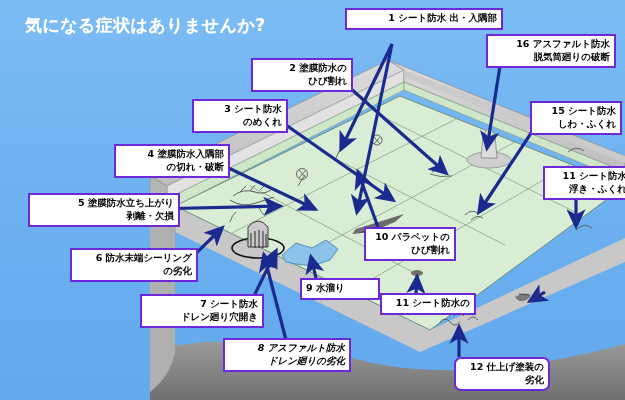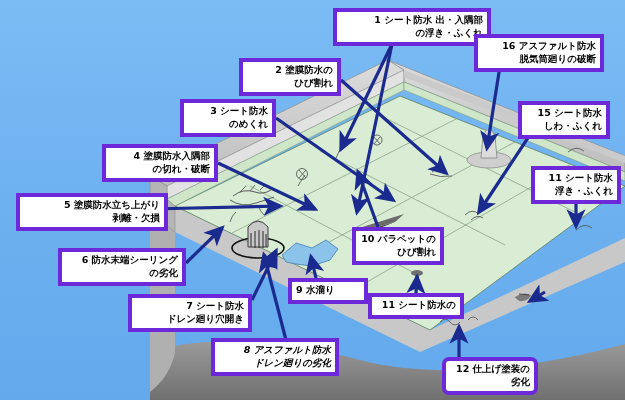--- a/index.html
+++ b/index.html
@@ -24,28 +24,29 @@
     position:absolute;left:25px;top:14px;
     color:#ffffff;font-weight:bold;font-size:17px;
     letter-spacing:0.4px;white-space:nowrap;
     text-shadow:0 0 1px rgba(255,255,255,.5);
   }
 
   
   .lbl{
     position:absolute;
     background:#ffffff;
-    border:4px solid #6d28d9;
+    border:2px solid #6d28d9;
     color:#000000;
     font-size:9.5px;
     line-height:12.5px;
     padding:2px 4px 3px 4px;
     white-space:pre;
     box-sizing:border-box;
     font-weight:bold;
+    margin-left:12px;
   }
   .lbl.r{text-align:right;}
   .lbl.l{text-align:left;}
   .lbl .ln2{display:block;}
 </style>
 </head>
 <body>
 
 <div id="stage">
 
@@ -199,22 +200,23 @@
       <line x1="378" y1="227" x2="358" y2="172"></line>
       <line x1="416" y1="293" x2="417" y2="277"></line>
       <line x1="459" y1="357" x2="459" y2="327"></line>
       <line x1="545" y1="292" x2="530" y2="301"></line>
       <line x1="576" y1="196" x2="576" y2="226"></line>
       <line x1="543" y1="115" x2="479" y2="212"></line>
       <line x1="500" y1="66" x2="487" y2="148"></line>
     </g>
   </svg>
 
-
-  <div class="lbl r" id="L1" style="left: 333px; top: 8px; width: 158px;"><span>1 シート防水 出・入隅部</span><span class="ln2">の浮き・ふくれ</span></div>
+  <div id="title">気になる症状はありませんか?</div>
+
+  <div class="lbl r" id="L1" style="left: 333px; top: 8px; width: 158px;"><span>1 シート防水 出・入隅部</span></div>
   <div class="lbl r" id="L2" style="left: 239px; top: 58px; width: 102px;"><span>2 塗膜防水の</span><span class="ln2">ひび割れ</span></div>
   <div class="lbl r" id="L3" style="left: 180px; top: 99px; width: 96px;"><span>3 シート防水</span><span class="ln2">のめくれ</span></div>
   <div class="lbl r" id="L4" style="left: 102px; top: 144px; width: 116px;"><span>4 塗膜防水入隅部</span><span class="ln2">の切れ・破断</span></div>
   <div class="lbl r" id="L5" style="left: 16px; top: 193px; width: 152px;"><span>5 塗膜防水立ち上がり</span><span class="ln2">剥離・欠損</span></div>
   <div class="lbl r" id="L6" style="left: 58px; top: 248px; width: 128px;"><span>6 防水末端シーリング</span><span class="ln2">の劣化</span></div>
   <div class="lbl r" id="L7" style="left: 128px; top: 294px; width: 124px;"><span>7 シート防水</span><span class="ln2">ドレン廻り穴開き</span></div>
   <div class="lbl r" id="L8" style="left: 211px; top: 338px; width: 128px; font-style: italic;"><span>8 アスファルト防水</span><span class="ln2">ドレン廻りの劣化</span></div>
   <div class="lbl l" id="L9" style="left: 288px; top: 278px; width: 80px;"><span>9 水溜り</span></div>
   <div class="lbl r" id="L10" style="left: 352px; top: 227px; width: 92px;"><span>10 パラペットの</span><span class="ln2">ひび割れ</span></div>
   <div class="lbl r" id="L11" style="left: 368px; top: 293px; width: 96px;"><span>11 シート防水の</span></div>

